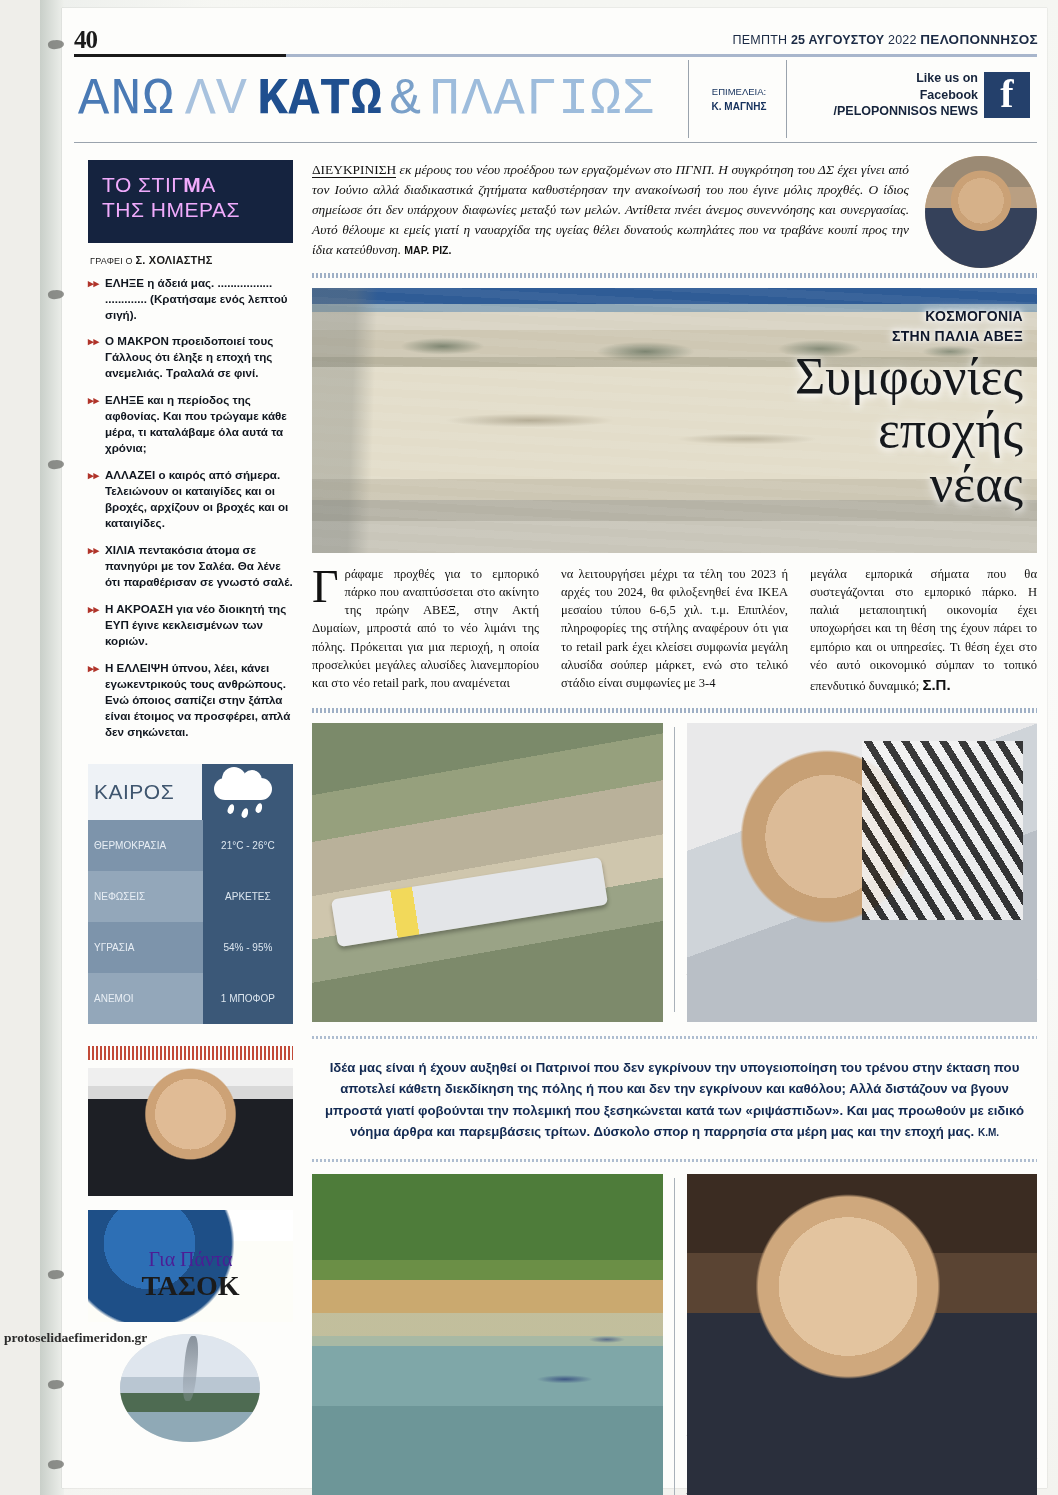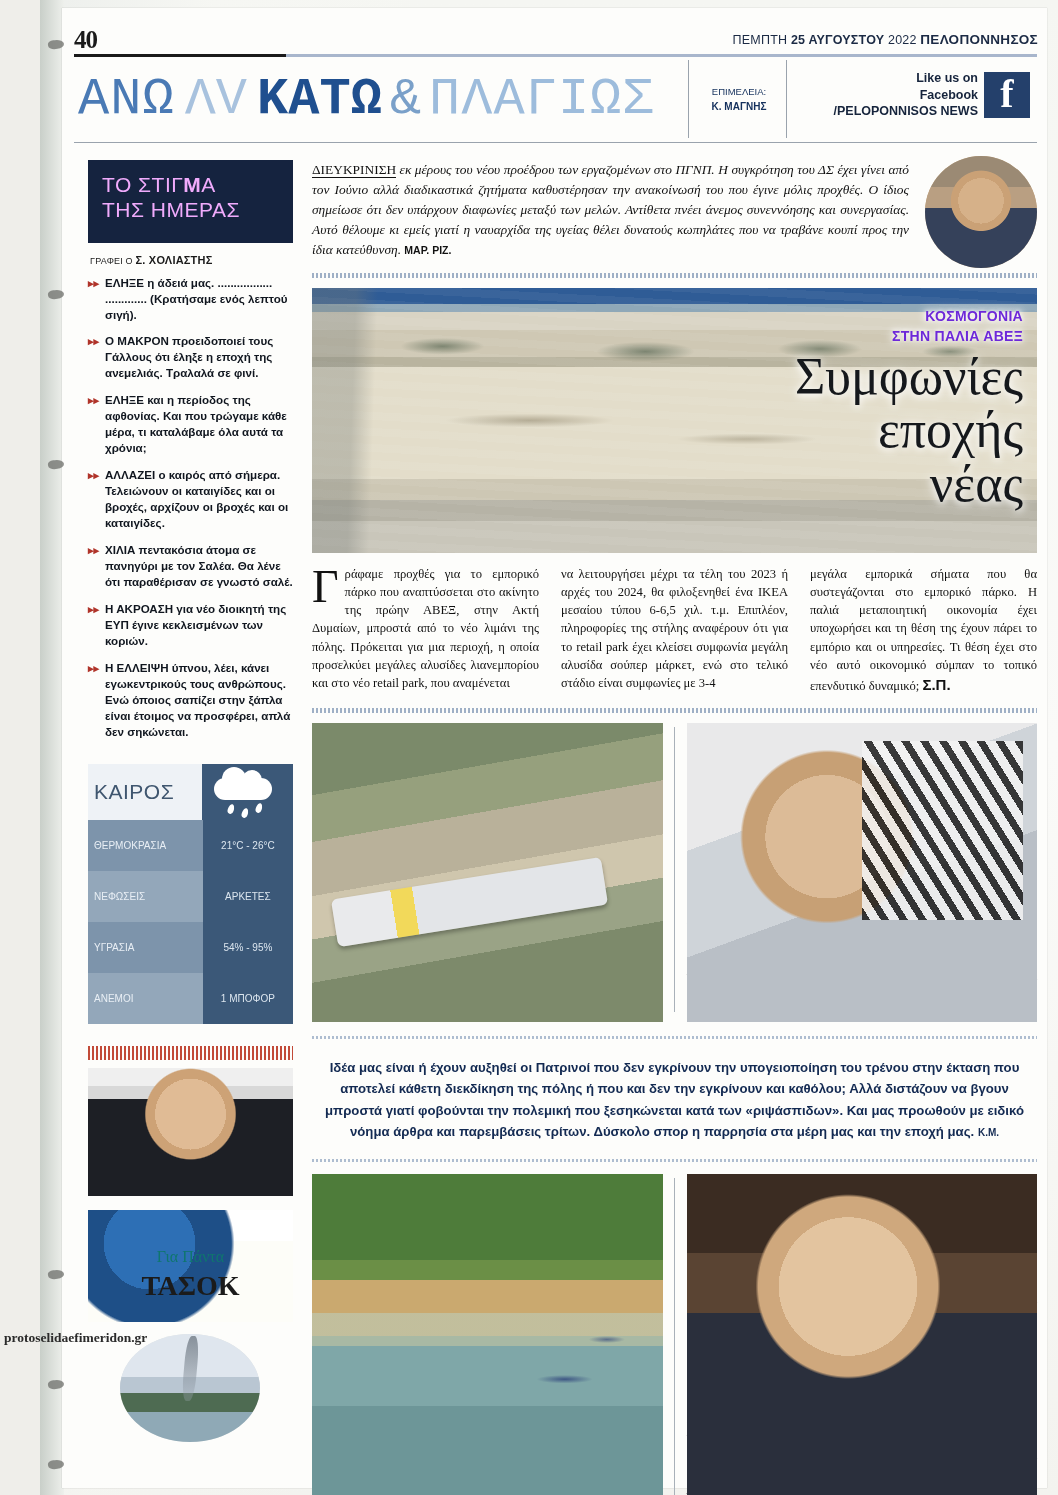--- a/index.html
+++ b/index.html
@@ -111,21 +111,21 @@
     font-weight:700;font-size:10.5px;}
   .leadphoto{position:absolute;right:0;top:-4px;width:112px;height:112px;border-radius:50%;
     overflow:hidden;background:#caa87e;}
 
   .sep{height:5px;margin:12px 0 10px;
     background:repeating-linear-gradient(90deg,#9fb0c6 0 2px,#fdfdfb 2px 4px);}
   .sepThin{height:3px;margin:14px 0 12px;
     background:repeating-linear-gradient(90deg,#aebdd0 0 2px,#fdfdfb 2px 4px);}
 
   .hero{position:relative;width:725px;height:265px;overflow:hidden;background:#cfd2cc;}
-  .hero .kicker{position:absolute;right:14px;top:18px;text-align:right;color:#6d28d9;
+  .hero .kicker{position:absolute;right:14px;top:18px;text-align:right;color:#0f172a;
     font-size:14px;font-weight:700;line-height:1.45;letter-spacing:.3px;
     text-shadow:0 0 4px #fff,0 0 8px #fff,0 0 12px #fff;}
   .hero .htitle{position:absolute;right:14px;top:62px;text-align:right;
     font-family:"Liberation Serif",serif;font-size:52px;line-height:1.03;color:#15181c;
     text-shadow:0 2px 7px rgba(255,255,255,.95),0 0 14px rgba(255,255,255,.9);}
 
   .cols3{display:flex;gap:22px;margin-top:12px;}
   .cols3 .c{flex:1;font-family:"Liberation Serif",serif;font-size:12.6px;line-height:1.45;
     text-align:justify;color:#111;}
   .dropcap{float:left;font-family:"Liberation Serif",serif;font-size:46px;line-height:.78;
@@ -304,21 +304,21 @@
           </table>
       </div>
 
       <div class="combline"></div>
       <div class="photo" style="height:128px;margin-top:8px">
           <div class="im-kougias"></div>
         </div>
 
       <div class="photo" style="height:112px;margin-top:14px">
         <div class="im-pasok"></div>
-        <div style="position:absolute;left:0;right:0;top:38px;text-align:center;font-size:16px;color:#0f766e;font-family:'Liberation Serif',serif">Για Πάντα</div>
+        <div style="position:absolute;left:0;right:0;top:38px;text-align:center;font-size:20px;color:#4c1d95;font-family:'Liberation Serif',serif">Για Πάντα</div>
         <div style="position:absolute;left:0;right:0;top:60px;text-align:center;font-size:28px;font-weight:700;color:#1b1b1b;font-family:'Liberation Serif',serif">ΤΑΣΟΚ</div>
       </div>
 
       <div class="photo" style="height:108px;margin-top:12px;width:140px;margin-left:32px;border-radius:50%">
           <div class="im-tornado"></div>
         </div>
 
     </div>
 
     <div class="main">

